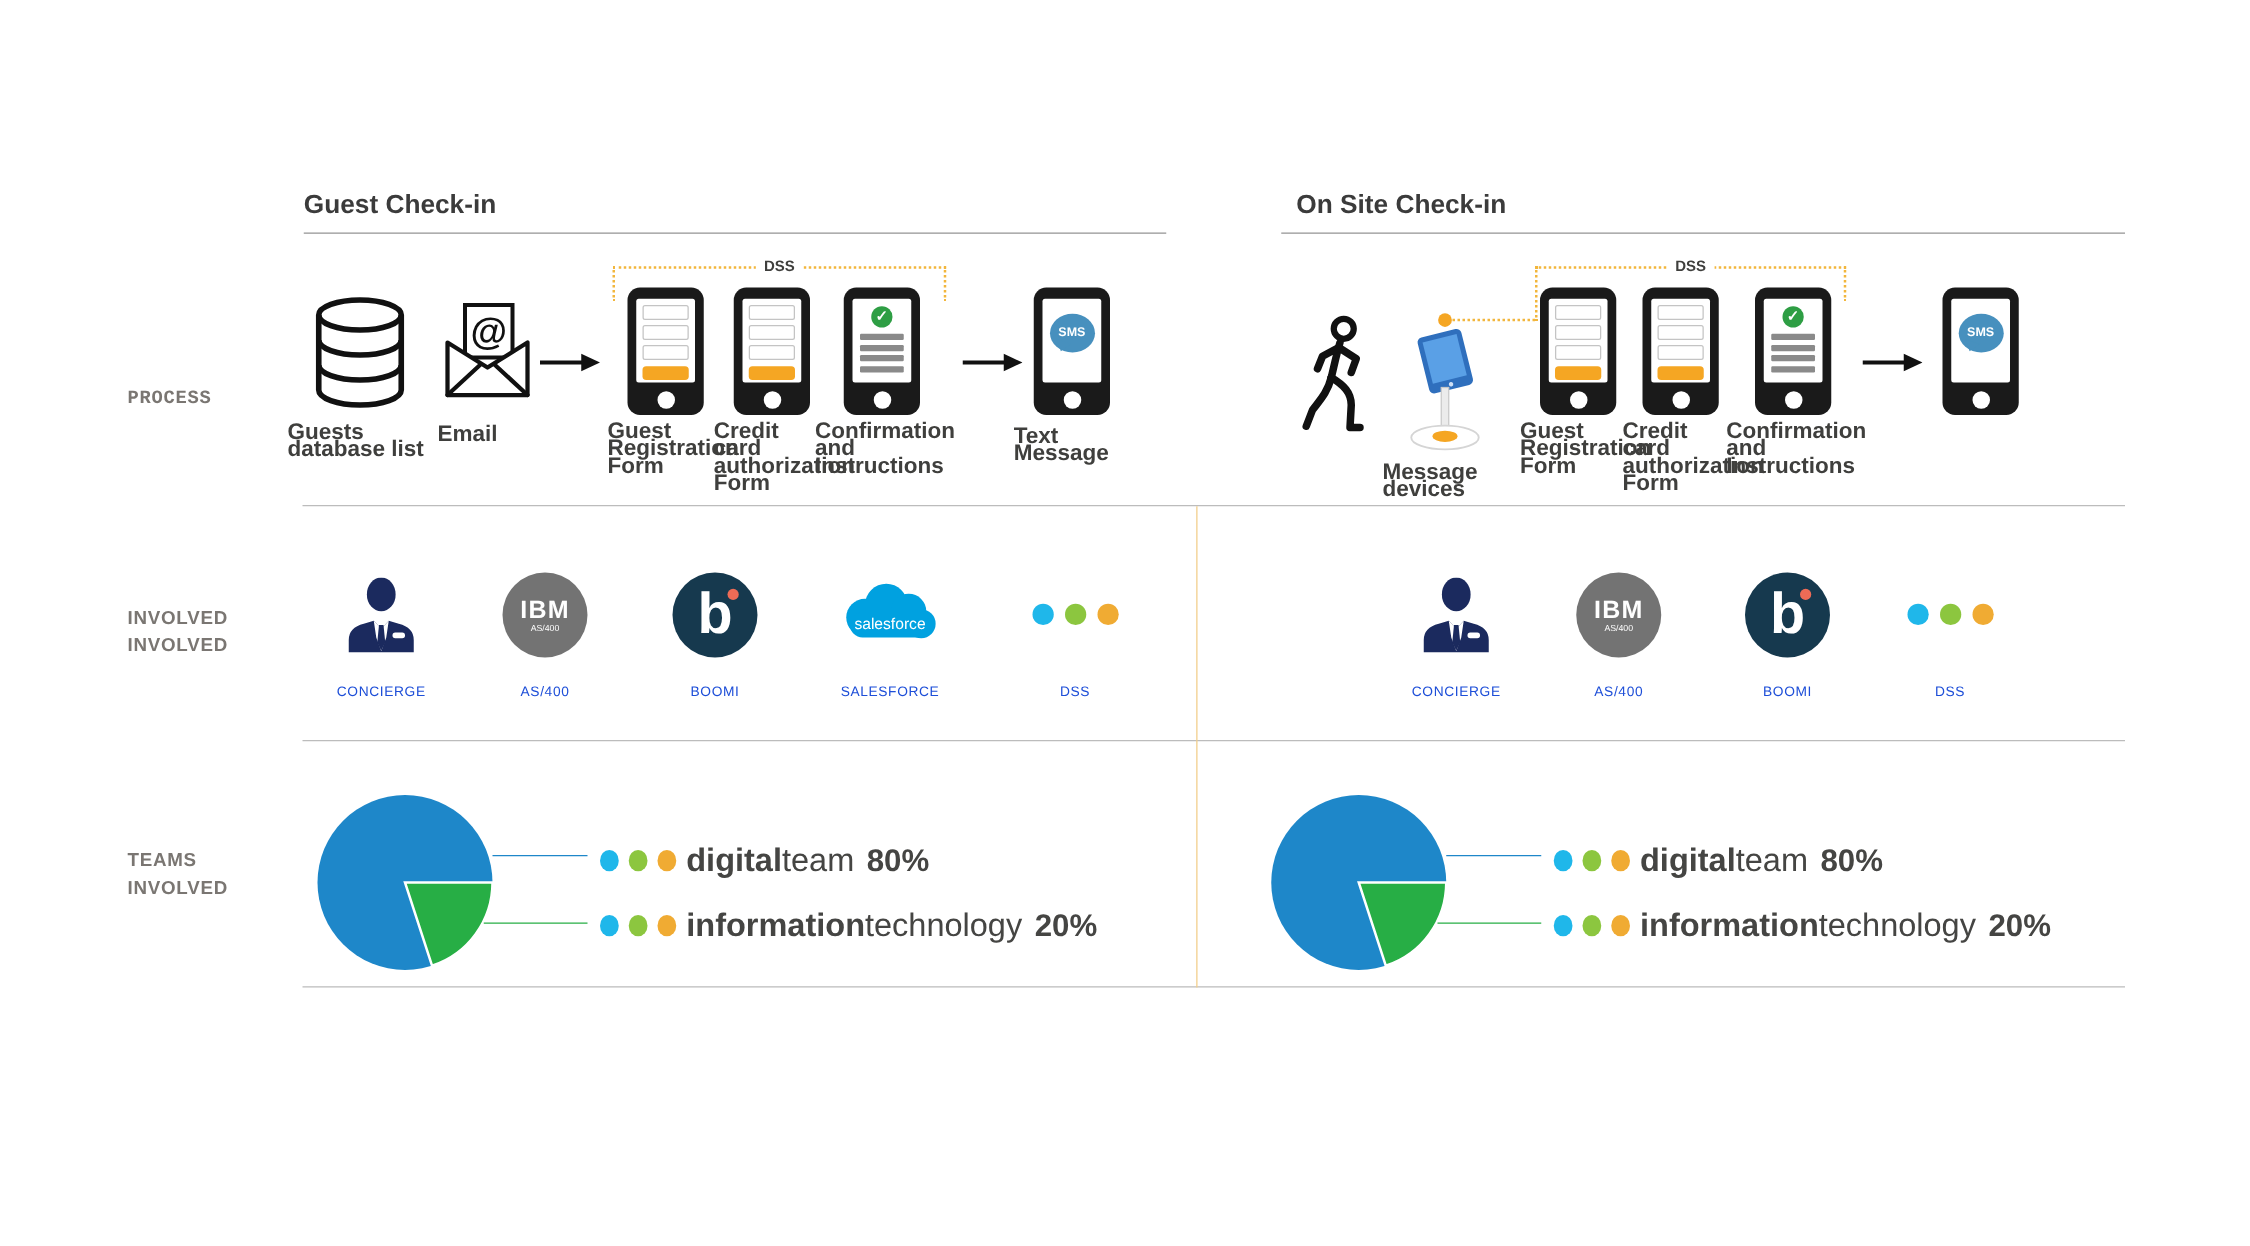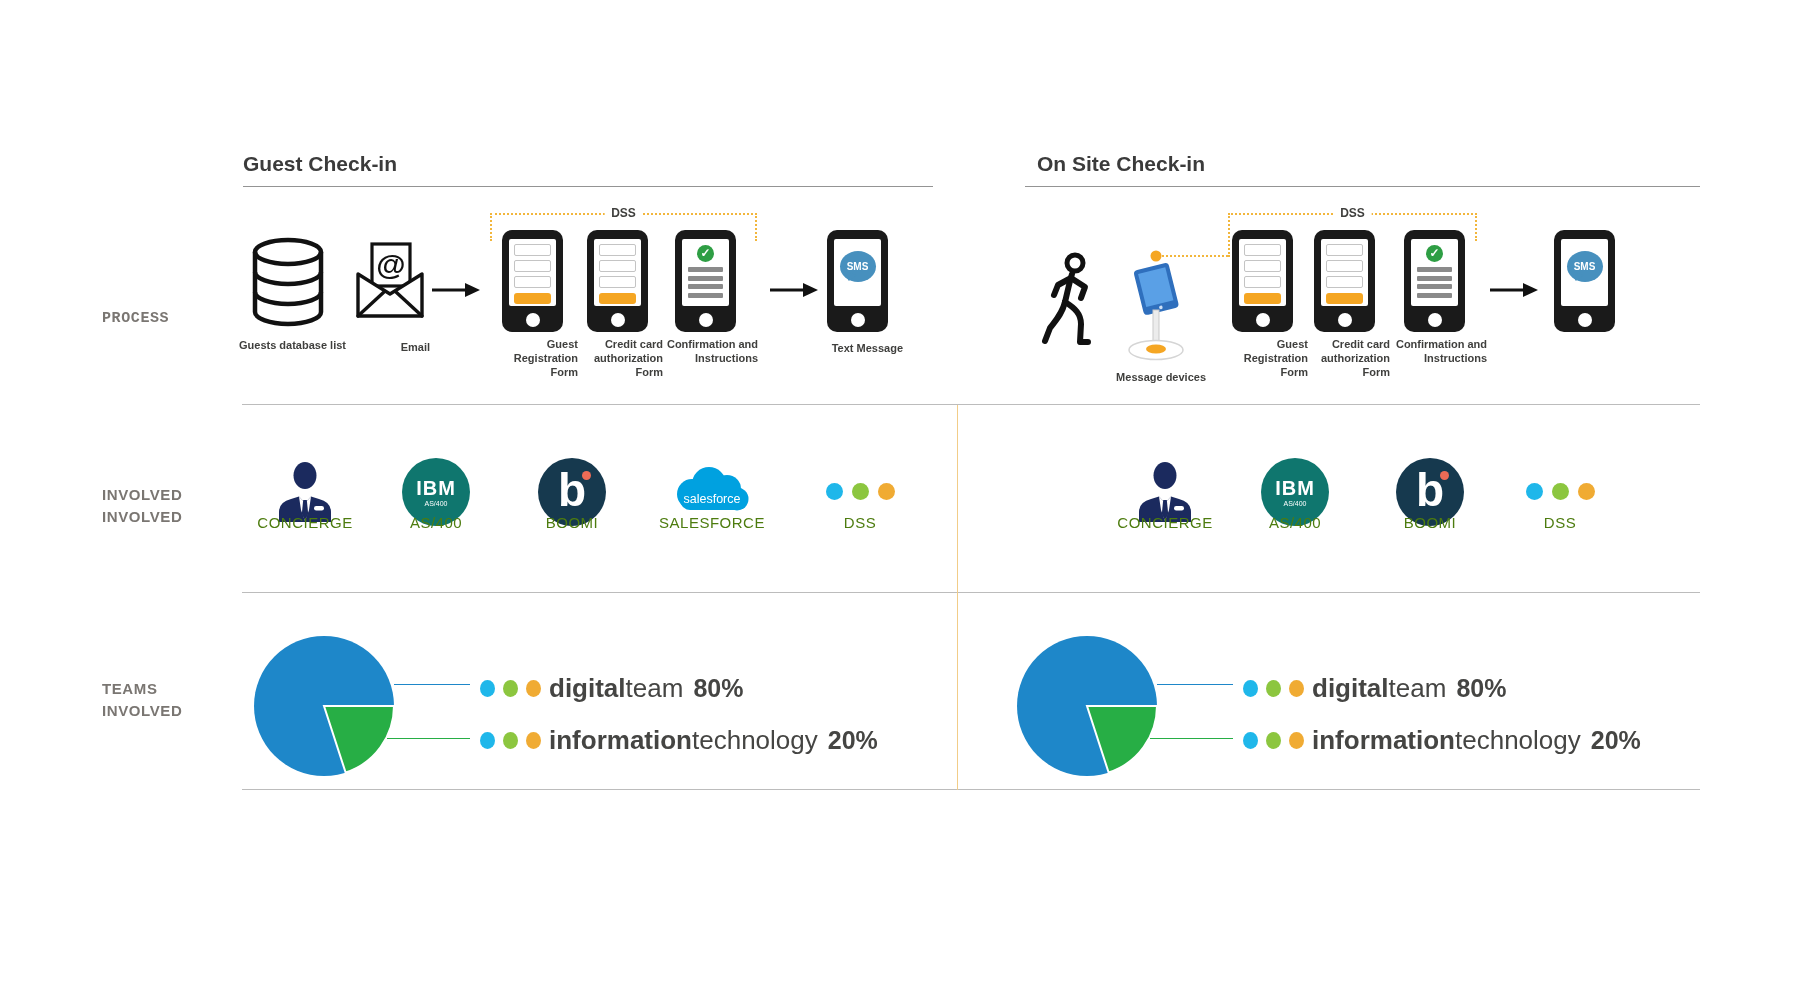--- a/index.html
+++ b/index.html
@@ -13,22 +13,22 @@
 
   
   .sec-title{position:absolute;font-size:21px;font-weight:bold;color:#3b3b3b;}
   .sec-underline{position:absolute;height:0;border-top:1px solid #949494;}
 
   
   .hdiv{position:absolute;left:242px;width:1458px;height:0;border-top:1px solid #bcbcbc;}
   .vsplit{position:absolute;left:957px;top:405px;height:385px;width:0;border-left:1px solid #f2cd88;}
 
   
-  .caption{position:absolute;font-size:11px;font-weight:bold;color:#3f3f3d;
-           text-align:right;line-height:14px;}
+  .caption{position:absolute;font-size:18px;font-weight:bold;color:#3f3f3d;
+           text-align:left;line-height:14px;}
 
   
   .arrow svg{display:block;}
 
   
   .bracket{position:absolute;top:213px;}
   .bracket .hline{position:absolute;left:0;right:0;top:0;border-top:2px dotted #F2B63C;}
   .bracket .vl{position:absolute;left:0;top:0;border-left:2px dotted #F2B63C;}
   .bracket .vr{position:absolute;right:0;top:0;border-left:2px dotted #F2B63C;}
   .bracket .lbl{position:absolute;top:-7px;left:50%;transform:translateX(-50%);
@@ -48,27 +48,27 @@
   .bar{height:5px;background:#8a8a8a;margin:0 1px 3.5px;border-radius:1px;}
   .sms-wrap{position:relative;margin:7px auto 0;width:36px;height:31px;}
   .sms-bubble{width:36px;height:31px;background:#4790BE;border-radius:50%;color:#fff;
               font-weight:bold;font-size:10px;display:flex;align-items:center;justify-content:center;}
   .sms-tail{position:absolute;left:3px;bottom:-5px;width:0;height:0;
             border:6px solid transparent;border-top:8px solid #4790BE;transform:rotate(18deg);}
 
   
   .syscircle{position:absolute;width:68px;height:68px;border-radius:50%;
              display:flex;flex-direction:column;align-items:center;justify-content:center;}
-  .ibm{background:#0f766e;color:#fff;align-items:center;}
+  .ibm{background:#737373;color:#fff;align-items:center;}
   .ibm-txt{font-size:20px;font-weight:bold;letter-spacing:1px;line-height:20px;}
   .ibm-sub{font-size:7px;margin-top:2px;}
   .boomi{background:#16394E;color:#fff;}
   .boomi-b{font-size:46px;font-weight:bold;line-height:40px;margin-top:-4px;}
   .boomi-dot{position:absolute;top:13px;right:15px;width:9px;height:9px;border-radius:50%;background:#EE6B56;}
-  .syslabel{position:absolute;top:514px;transform:translateX(-50%);font-size:15px;color:#4d7c0f;
+  .syslabel{position:absolute;top:548px;transform:translateX(-50%);font-size:11px;color:#1d4ed8;
             letter-spacing:.5px;white-space:nowrap;}
   .dss-dots{position:absolute;display:flex;gap:9px;}
   .dss-dot{width:17px;height:17px;border-radius:50%;}
 
   
   .legend-line{position:absolute;height:0;}
   .legend-dots{position:absolute;display:flex;gap:8px;}
   .legend-dot{width:15px;height:17px;border-radius:50%;}
   .legend-text{position:absolute;font-size:26px;color:#454543;white-space:nowrap;line-height:34px;}
   .legend-text .b{font-weight:bold;}

